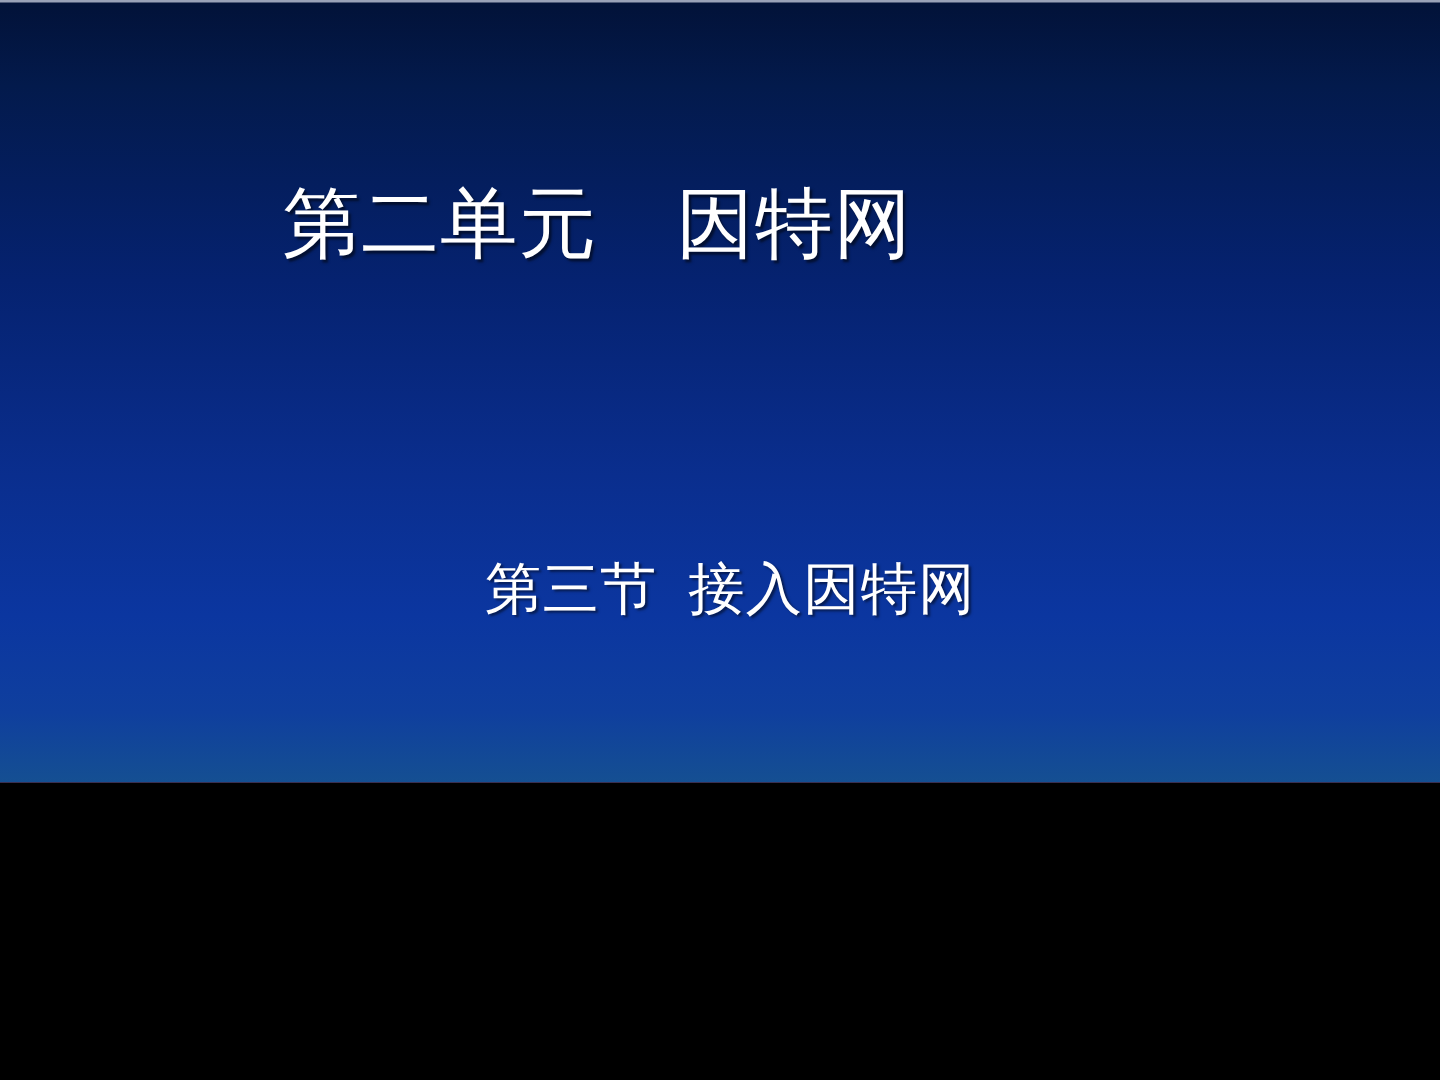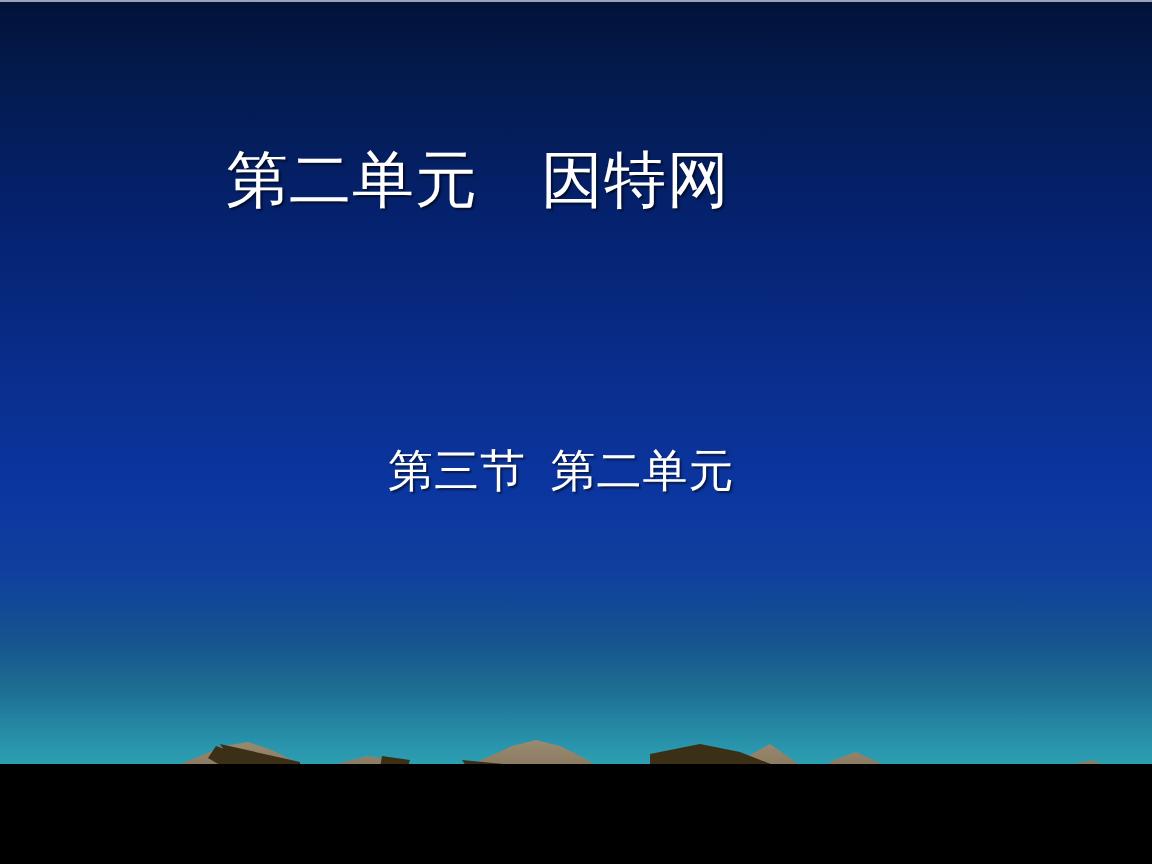--- a/index.html
+++ b/index.html
@@ -9,21 +9,21 @@
   }
   body {
     width: 1152px;
     height: 864px;
     overflow: hidden;
   }
 
   #slide {
     position: relative;
     width: 1152px;
-    height: 764px;
+    height: 626px;
     overflow: hidden;
     font-family: "Liberation Serif", "DejaVu Serif", serif;
     background: #b91c1c;
   }
 
   
   .sky {
     position: absolute;
     left: 0; top: 0;
     width: 1152px;
@@ -171,15 +171,15 @@
                L896 118 L852 126 L806 112 L760 96
                L716 108 L672 120 L628 126 L584 130
                L540 134 L496 136 L452 138 L408 138
                L360 138 L300 138 L240 139 L180 139
                L120 140 L60 140 Z" fill="#453619" opacity="0.0"></path>
     </svg>
   </div>
 
   <div class="title">第二单元　因特网</div>
 
-  <div class="subtitle">第三节  第二单元</div>
+  <div class="subtitle">第三节  接入因特网</div>
 
 </div>
 
 </body></html>

